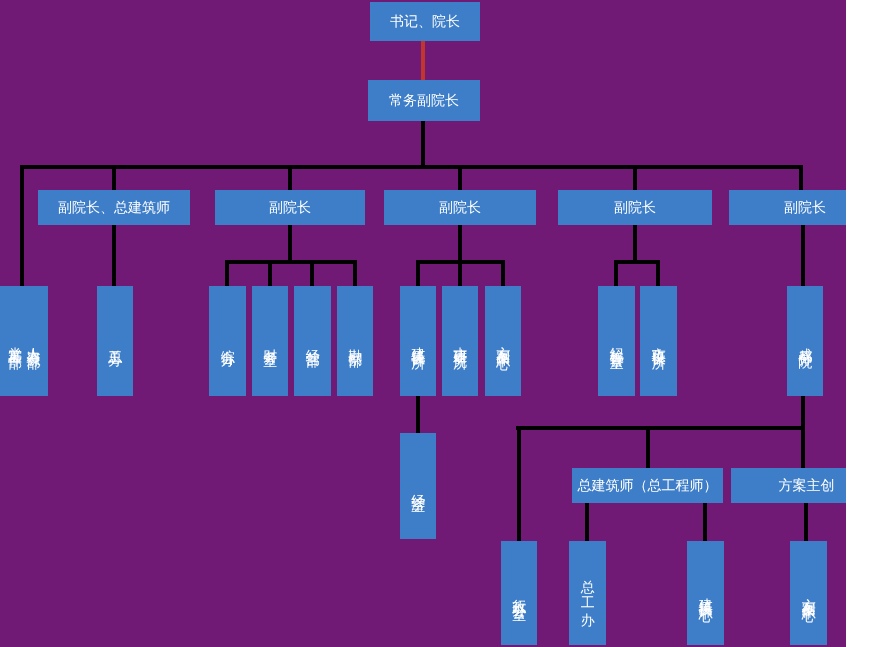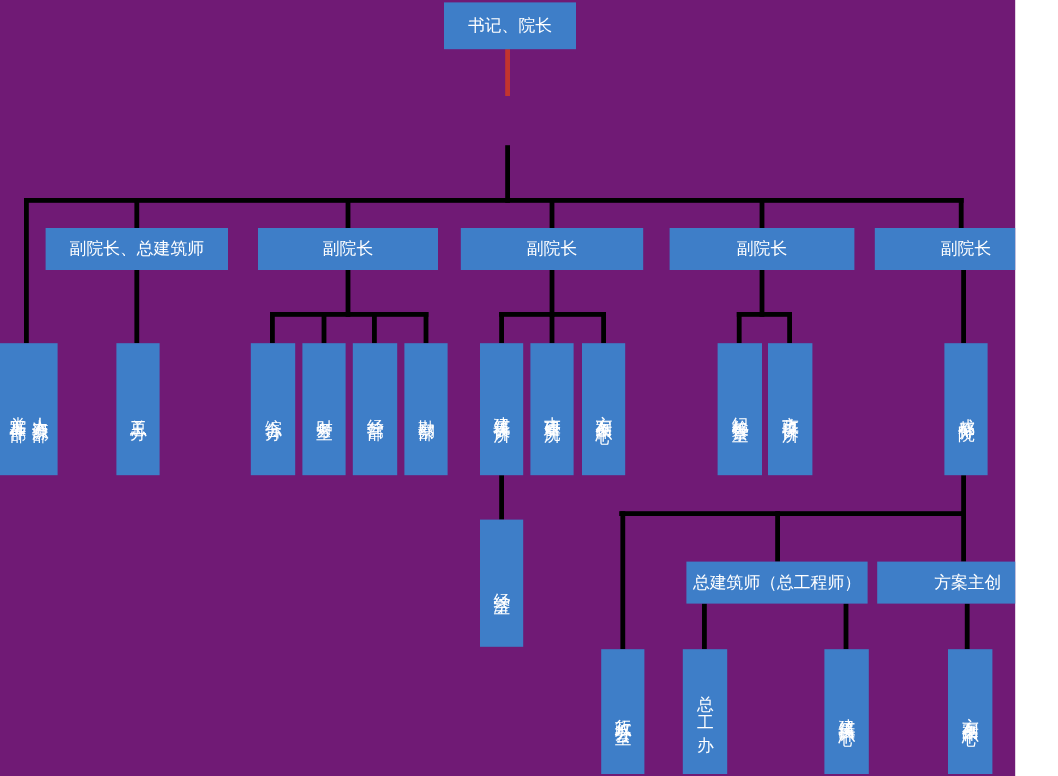--- a/index.html
+++ b/index.html
@@ -80,20 +80,23 @@
   <div class="line" style="left:517px;top:426px;width:4px;height:115px"></div>
   <div class="line" style="left:646px;top:426px;width:4px;height:42px"></div>
   <div class="line" style="left:801px;top:426px;width:4px;height:42px"></div>
   <div class="line" style="left:585px;top:503px;width:4px;height:38px"></div>
   <div class="line" style="left:703px;top:503px;width:4px;height:38px"></div>
   <div class="line" style="left:804px;top:503px;width:4px;height:38px"></div>
 
   <div class="box h-box" style="left:370px;top:2px;width:110px;height:39px">
     <span>书记、院长</span>
   </div>
+  <div class="box h-box" style="left:368px;top:80px;width:112px;height:41px">
+    <span>常务副院长</span>
+  </div>
 
   <div class="box h-box" style="left:38px;top:190px;width:152px;height:35px">
     <span>副院长、总建筑师</span>
   </div>
   <div class="box h-box" style="left:215px;top:190px;width:150px;height:35px">
     <span>副院长</span>
   </div>
   <div class="box h-box" style="left:384px;top:190px;width:152px;height:35px">
     <span>副院长</span>
   </div>

